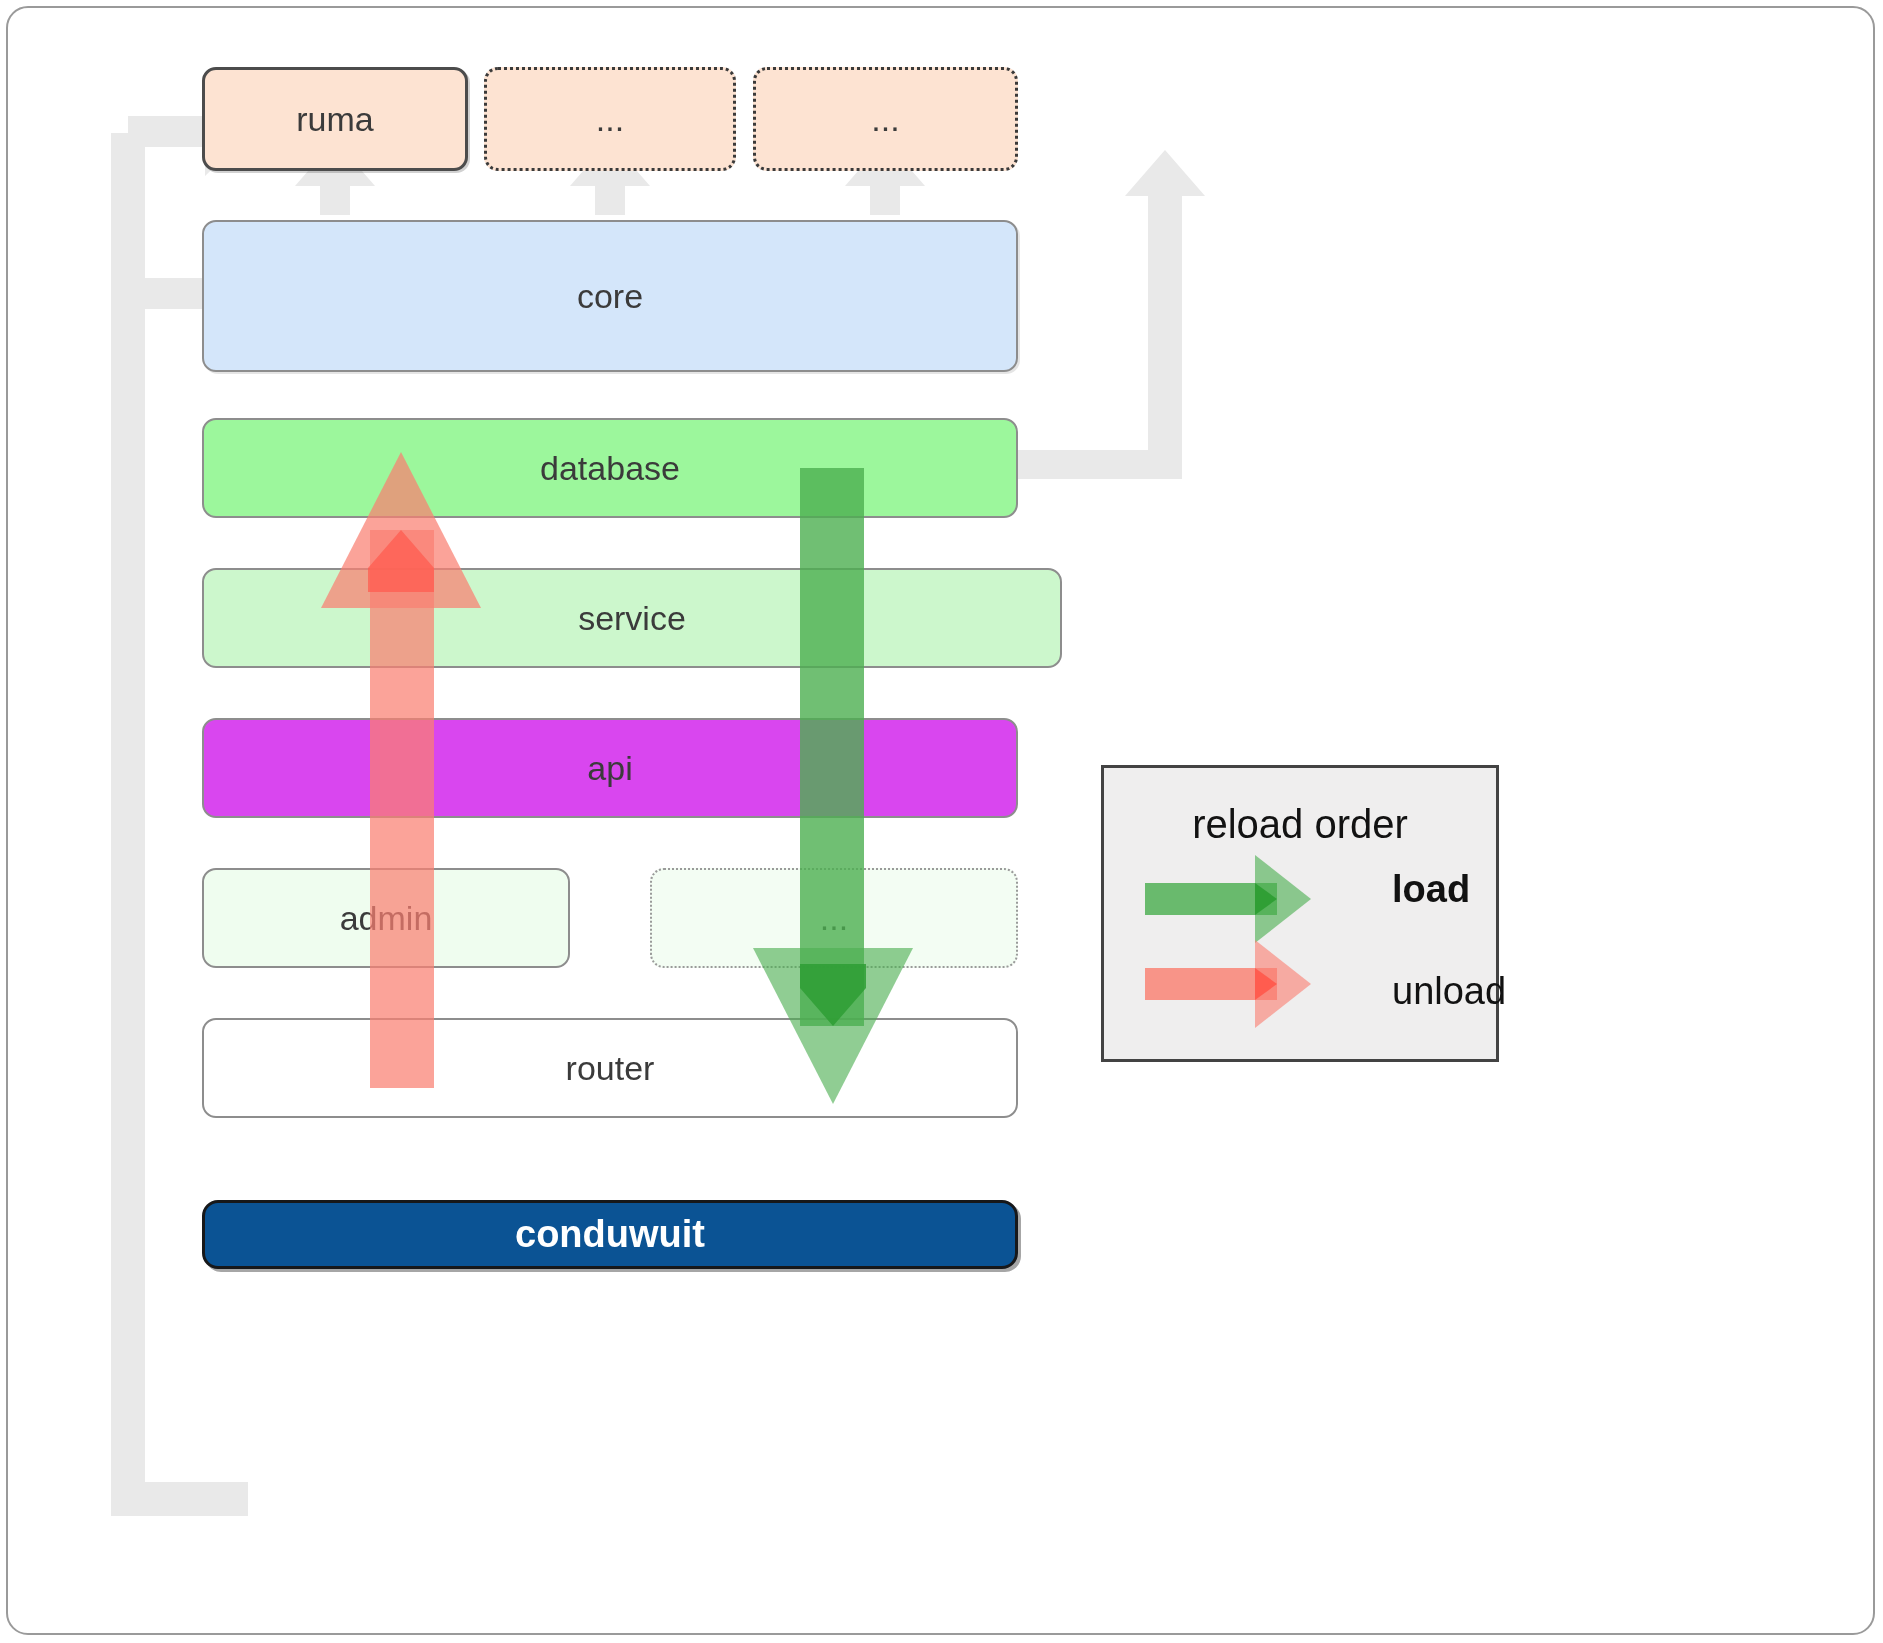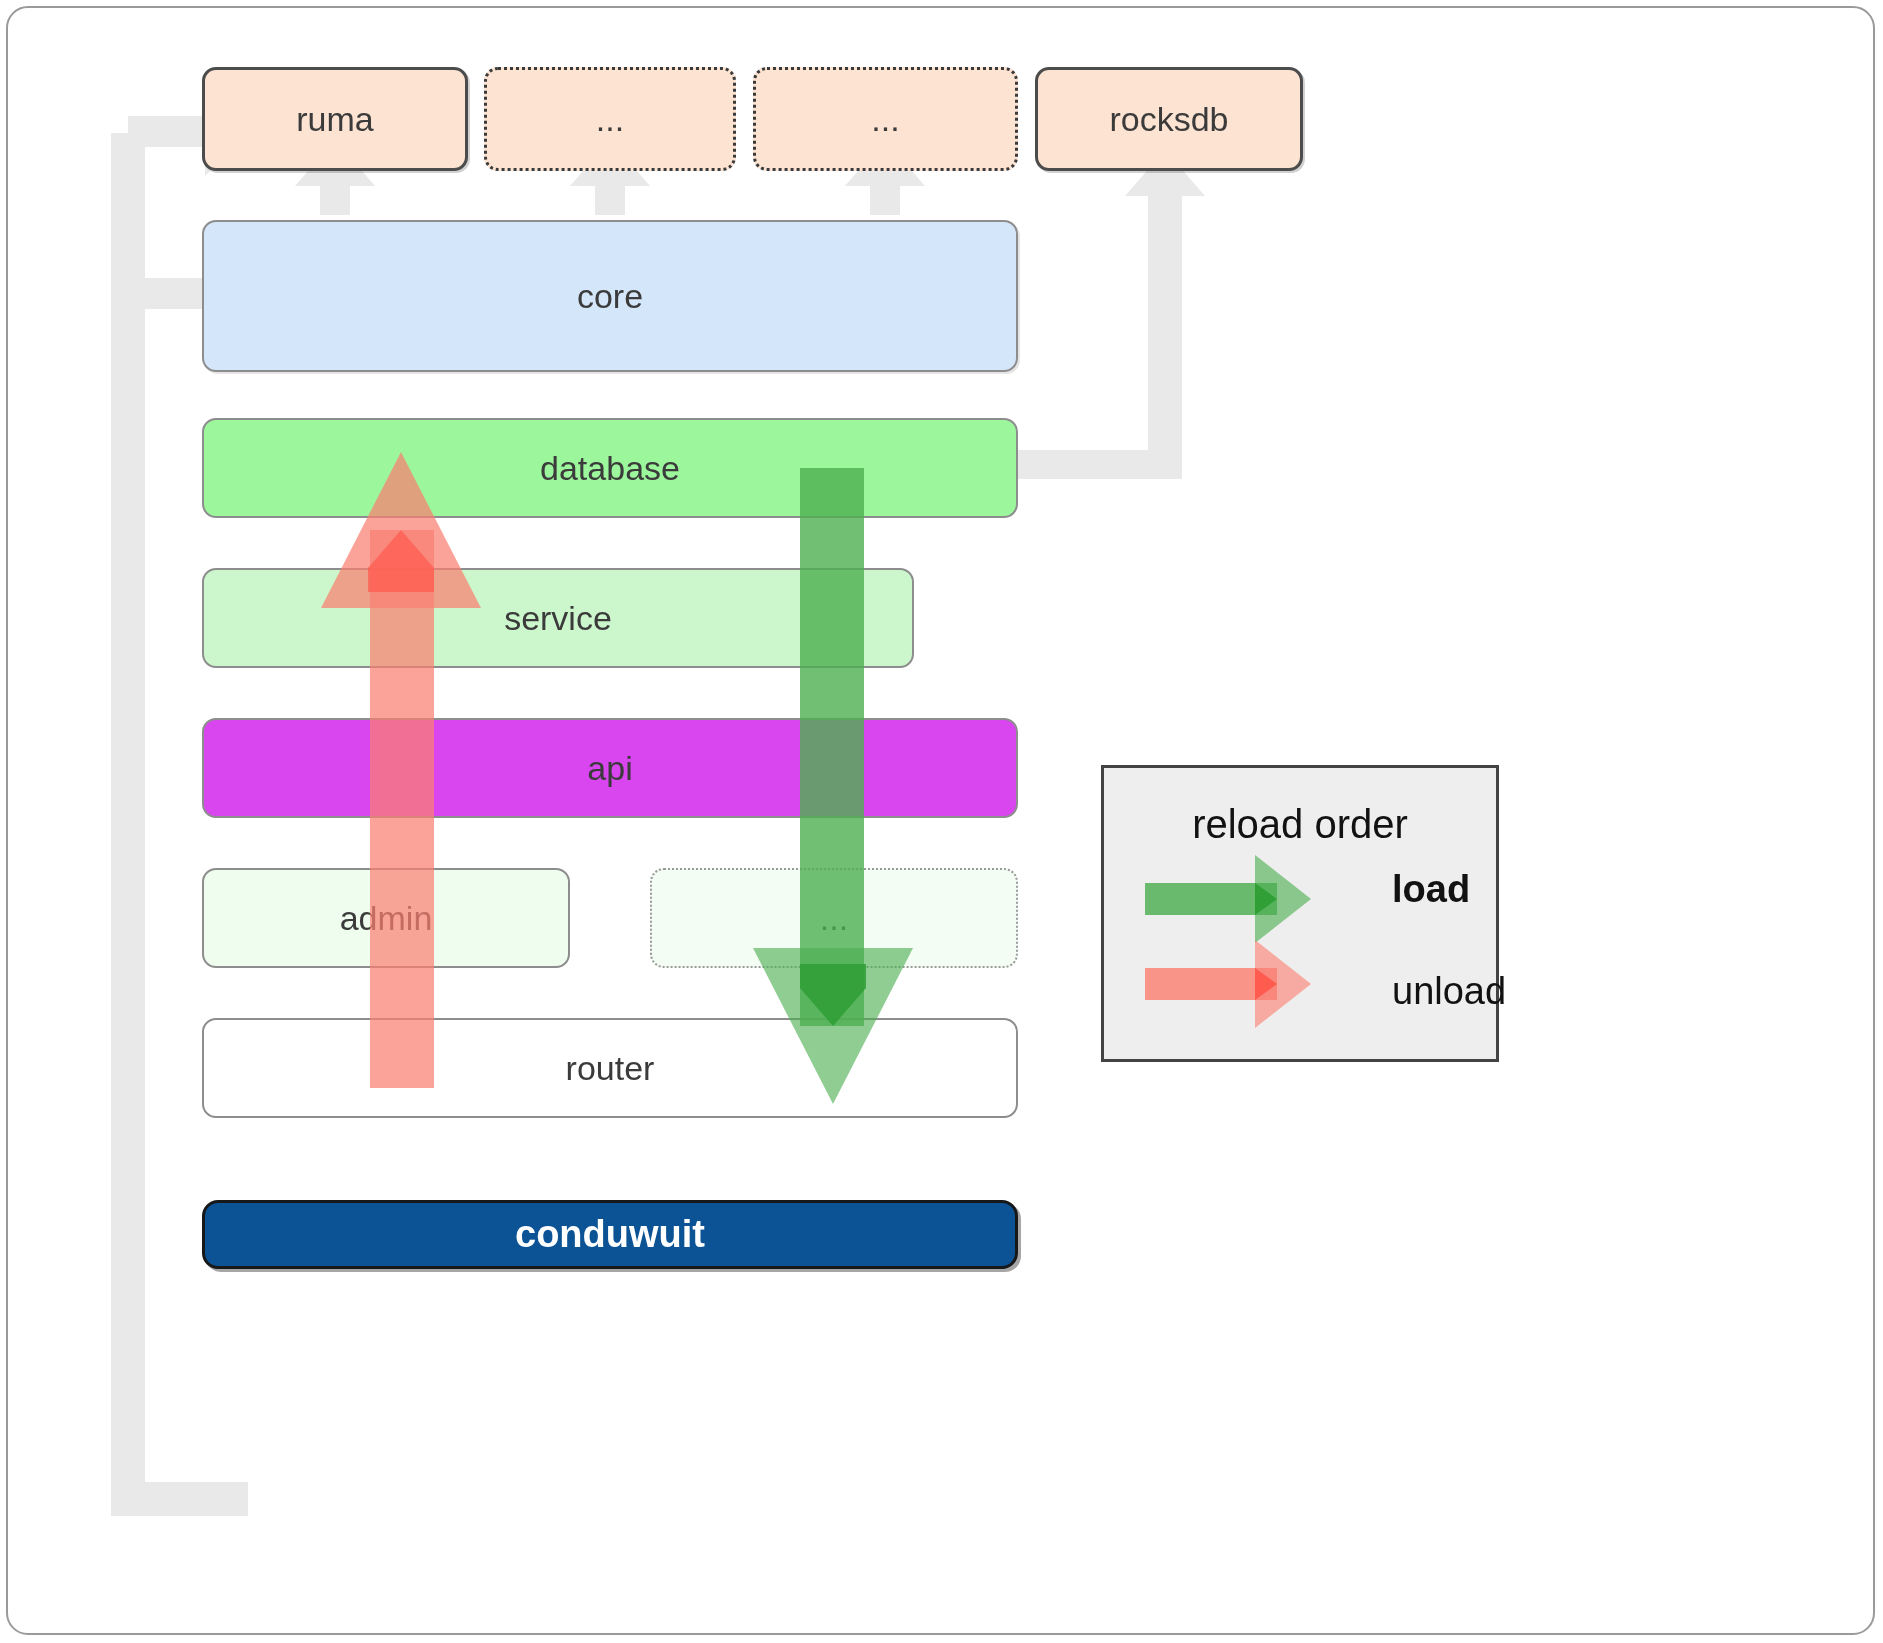--- a/index.html
+++ b/index.html
@@ -135,32 +135,29 @@
 
   <div class="node dep" style="left:202px;top:67px;width:266px;height:104px;">
     <span>ruma</span>
   </div>
   <div class="node dep dotted" style="left:484px;top:67px;width:252px;height:104px;">
     <span>...</span>
   </div>
   <div class="node dep dotted" style="left:753px;top:67px;width:265px;height:104px;">
     <span>...</span>
   </div>
-  <div class="node dep" style="left:1035px;top:67px;width:268px;height:104px;">
-    <span>rocksdb</span>
-  </div>
 
   <div class="node core" style="left:202px;top:220px;width:816px;height:152px;">
     <span>core</span>
   </div>
 
   <div class="node layer" style="left:202px;top:418px;width:816px;height:100px;background:#9cf79c;">
     <span>database</span>
   </div>
-  <div class="node layer" style="left:202px;top:568px;width:712px;height:100px;background:#ccf7cc;">
+  <div class="node layer" style="left:202px;top:568px;width:860px;height:100px;background:#ccf7cc;">
     <span>service</span>
   </div>
   <div class="node layer" style="left:202px;top:718px;width:816px;height:100px;background:#d946ef;">
     <span>api</span>
   </div>
   <div class="node layer" style="left:202px;top:868px;width:368px;height:100px;background:#effdef;">
     <span>admin</span>
   </div>
   <div class="node layer dotted" style="left:650px;top:868px;width:368px;height:100px;background:#f3fdf3;">
     <span>...</span>

